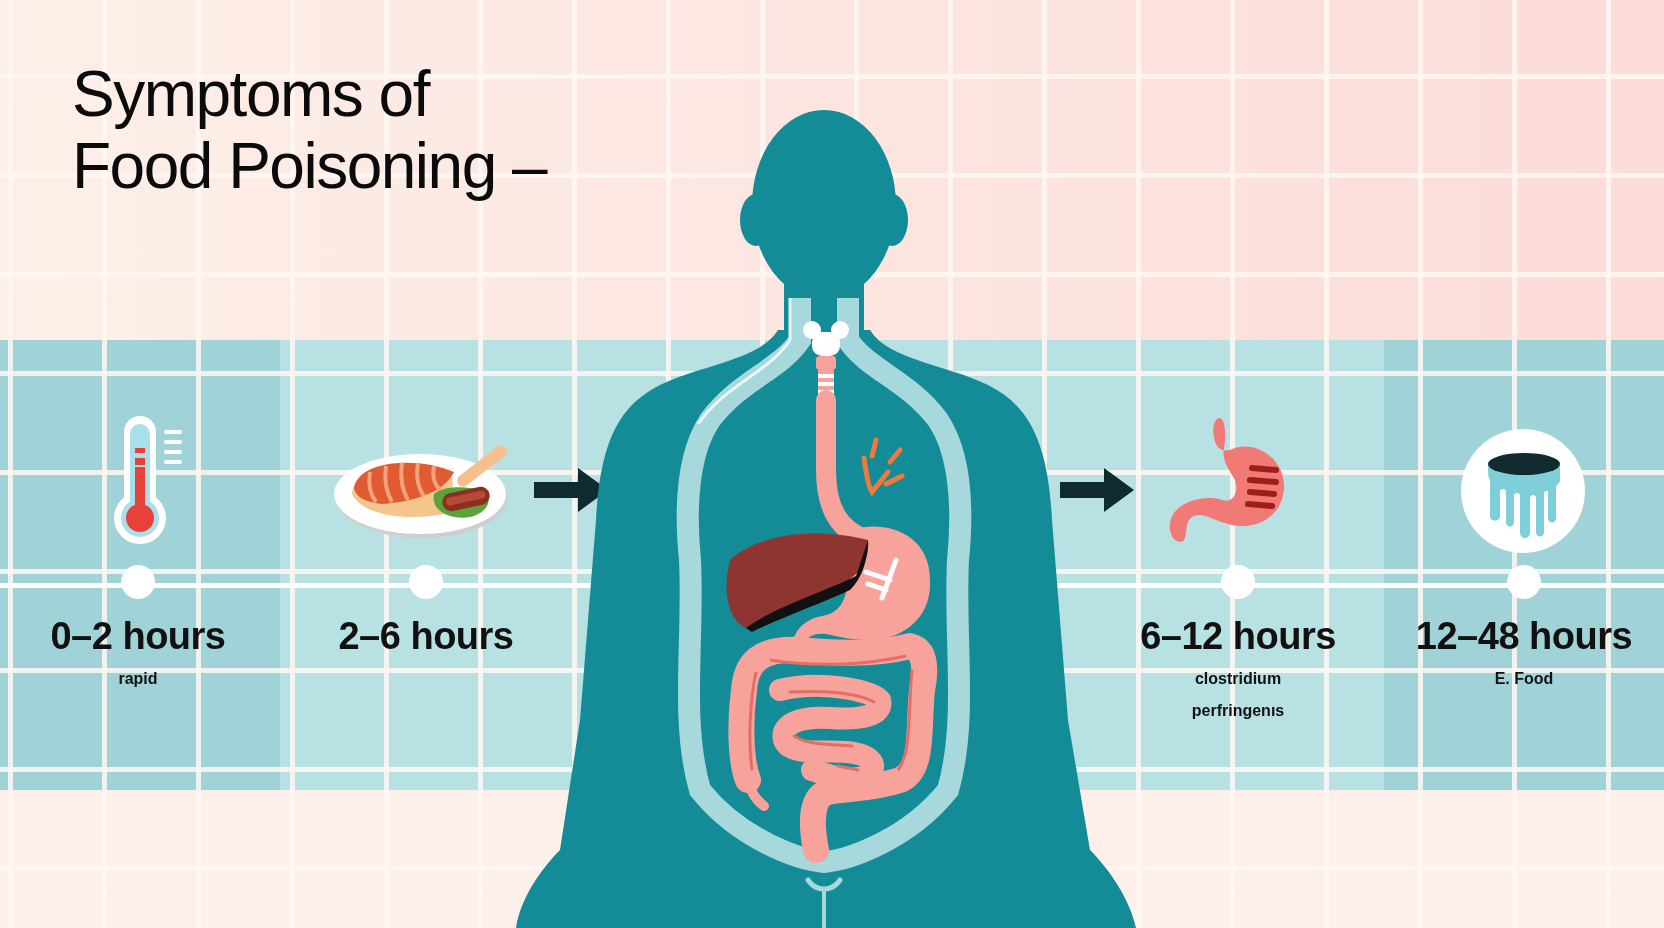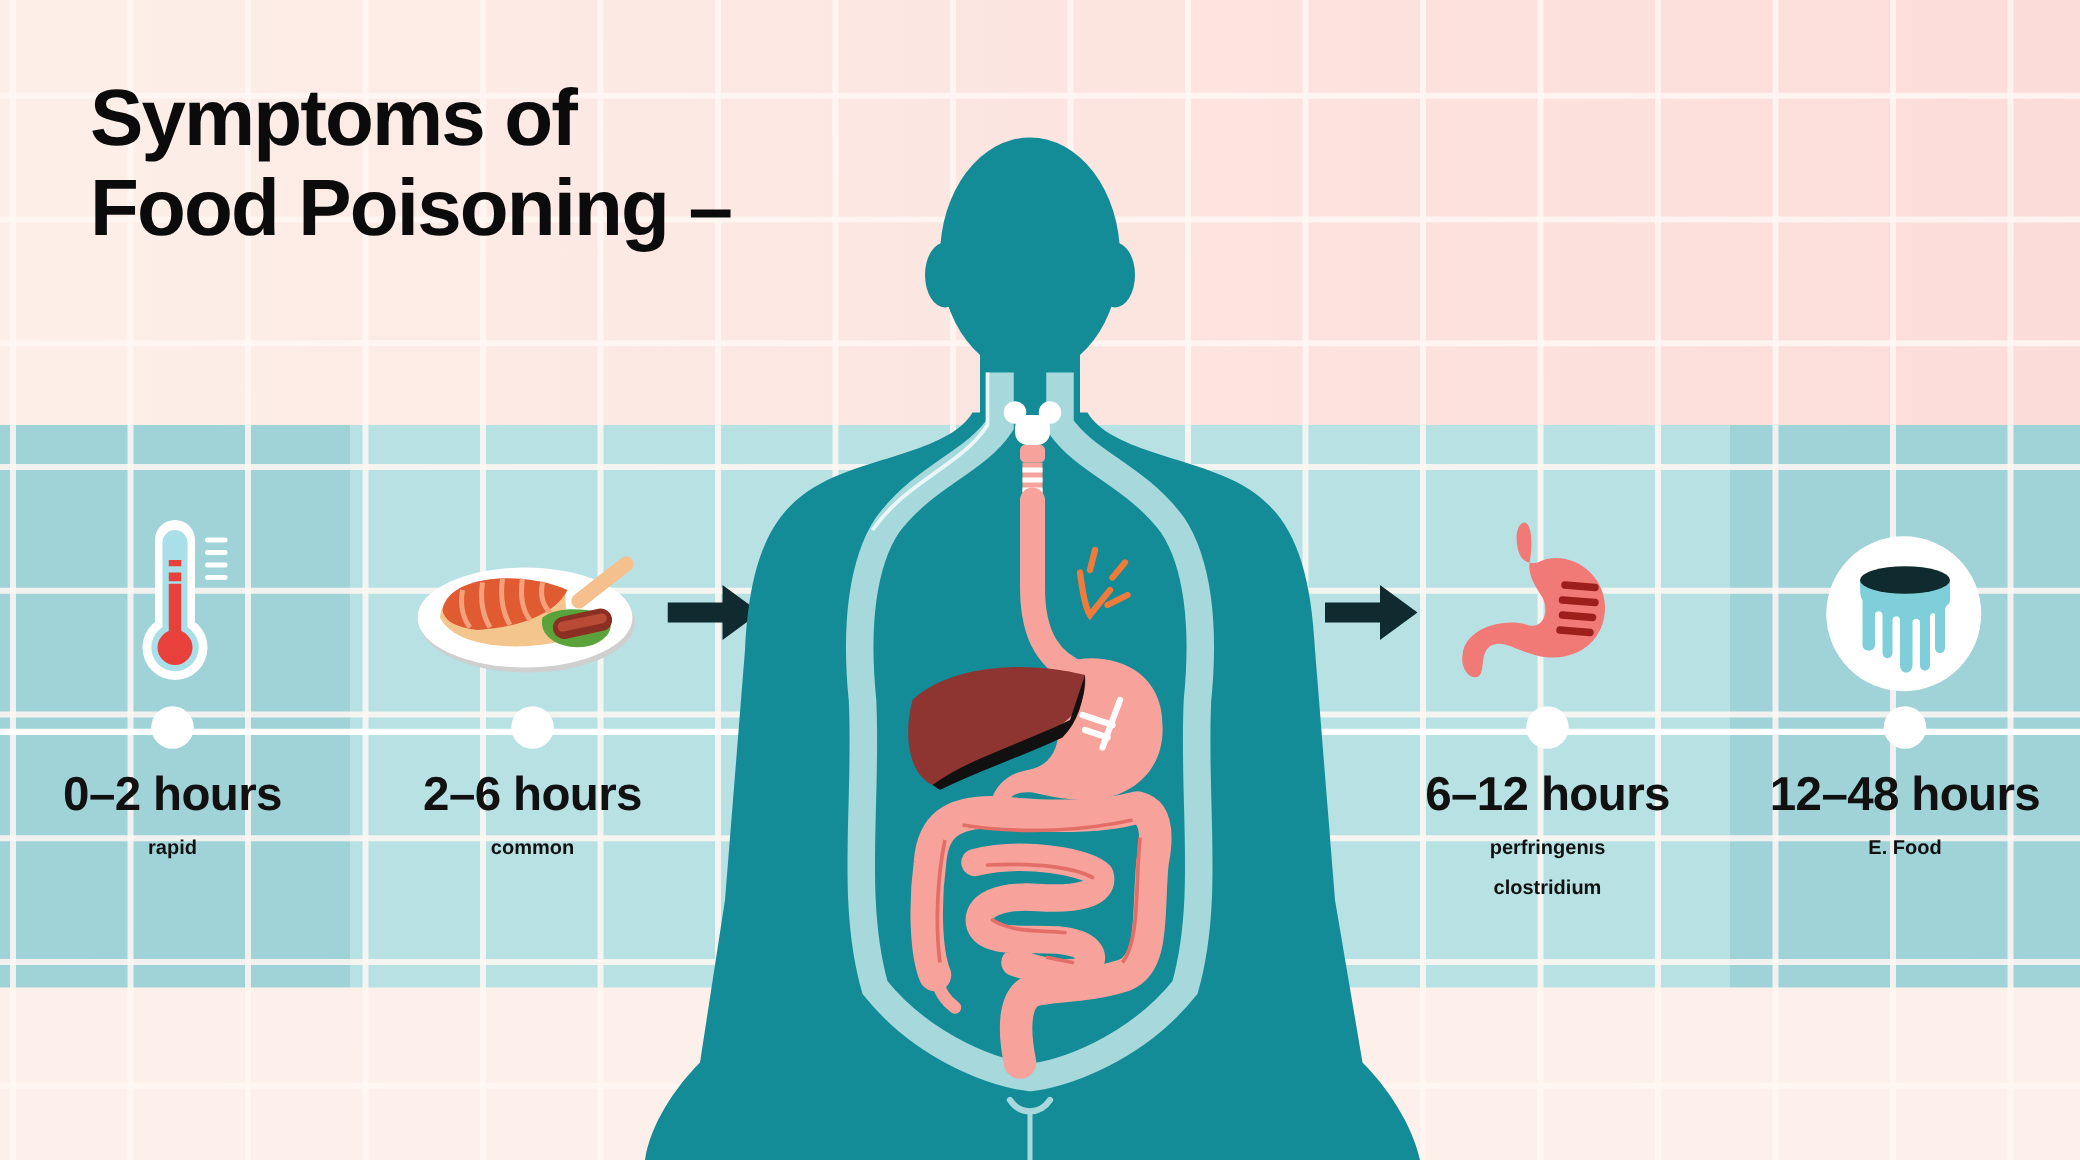--- a/index.html
+++ b/index.html
@@ -54,21 +54,21 @@
       left: 0; top: 583px;
       width: 1664px; height: 5px;
       background: #ffffff;
     }
 
     .title {
       position: absolute;
       left: 72px; top: 58px;
       margin: 0;
       font-family: "Liberation Sans", sans-serif;
-      font-weight: 700;
+      font-weight: 400;
       font-size: 64px;
       line-height: 72px;
       letter-spacing: -1.5px;
       color: #0b0b0b;
     }
     .title span { display: block; }
 
     .stage {
       position: absolute;
       width: 260px;
@@ -293,30 +293,29 @@
   <div class="range">0–2 hours</div>
   <div class="desc">
     <div>rapid</div>
   </div>
 </div>
 
 <div class="stage" style="left:296px; top:565px">
   <div class="node"></div>
   <div class="range">2–6 hours</div>
   <div class="desc">
-    <div>common</div>
   </div>
 </div>
 
 <div class="stage" style="left:1108px; top:565px">
   <div class="node"></div>
   <div class="range">6–12 hours</div>
   <div class="desc">
+    <div>clostridium</div>
     <div>perfringenıs</div>
-    <div>clostridium</div>
   </div>
 </div>
 
 <div class="stage" style="left:1394px; top:565px">
   <div class="node"></div>
   <div class="range">12–48 hours</div>
   <div class="desc">
     <div>E. Food</div>
   </div>
 </div>

